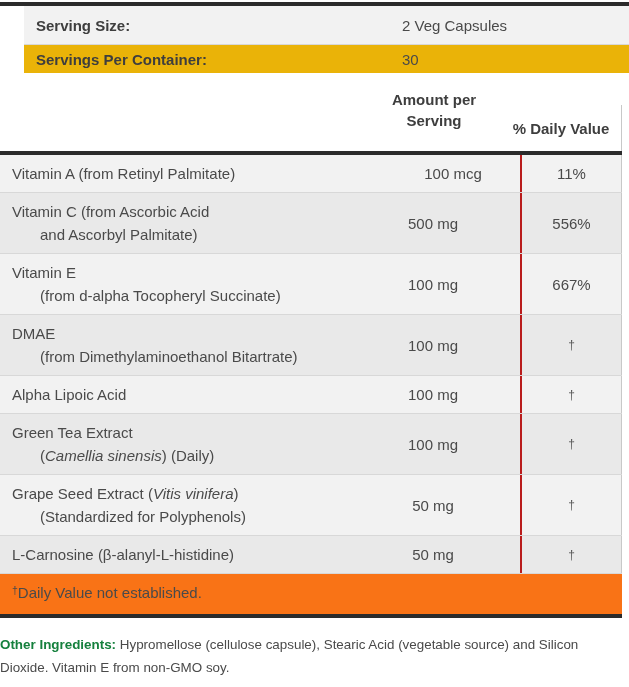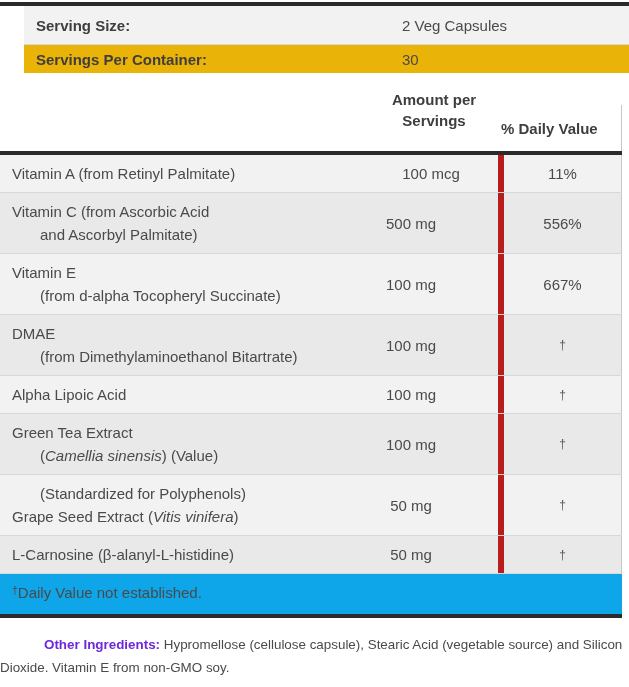--- a/index.html
+++ b/index.html
@@ -19,46 +19,46 @@
   .serving-label{flex:1;padding-left:12px;font-weight:700;color:#3e3e3e;}
   .serving-value{width:248px;}
 
   
   .main{width:622px;}
   .header-row{display:flex;align-items:flex-end;height:78px;}
   .hcell-name{flex:1;}
   .hcell-amount{width:134px;text-align:center;font-weight:700;color:#3e3e3e;line-height:21px;padding-bottom:20px;}
   .hcell-dv{
     width:121px;box-sizing:border-box;height:46px;
-    display:flex;align-items:center;
+    display:flex;align-items:center;justify-content:center;
     font-weight:700;color:#3e3e3e;border-right:1px solid #c8c8c8;
   }
   .thick-rule{height:4px;background:#2b2b2b;}
 
   .srow{display:flex;align-items:stretch;}
   .srow + .srow{border-top:1px solid #d8d8d8;gap:20px;}
   .srow.light{background:#f2f2f2;}
   .srow.dark{background:#e9e9e9;}
   .cell-name{flex:1;padding:7px 0 7px 12px;display:flex;flex-direction:column;justify-content:center;}
   .nline{line-height:23px;}
   .nline.indent{padding-left:28px;}
   .cell-amount{width:134px;display:flex;align-items:center;justify-content:center;}
   .cell-dv{
-    width:124px;box-sizing:border-box;
-    border-left:6px solid #b91c1c;border-right:1px solid #c8c8c8;
+    width:102px;box-sizing:border-box;
+    border-left:2px solid #b91c1c;border-right:1px solid #c8c8c8;
     display:flex;align-items:center;justify-content:center;
   }
   .cell-dv.dagger{font-size:12px;color:#5a5a5a;}
 
-  .footnote-row{border-top:1px solid #d8d8d8;background:#0ea5e9;padding:8px 0 9px 12px;line-height:22px;}
+  .footnote-row{border-top:1px solid #d8d8d8;background:#f97316;padding:8px 0 9px 12px;line-height:22px;}
   .fn-marker{font-size:10.5px;position:relative;top:-4px;}
 
   
   .other{margin-top:16px;width:629px;font-size:13.4px;line-height:1.7;color:#4a4a4a;}
-  .other b{color:#6d28d9;padding-left:44px;}
+  .other b{color:#15803d;}
   i{font-style:italic;}
 </style>
 </head>
 <body>
 
 <div class="panel">
 
   <div class="serving">
     <div class="serving-row first">
       <div class="serving-label">Serving Size:</div>
@@ -68,21 +68,21 @@
       <div class="serving-label">Servings Per Container:</div>
       <div class="serving-value">30</div>
     </div>
   </div>
 
   <div class="main">
     <div class="header-row">
       <div class="hcell-name"></div>
       <div class="hcell-amount">
         <div>Amount per</div>
-        <div>Servings</div>
+        <div>Serving</div>
       </div>
       <div class="hcell-dv">
         <span>% Daily Value</span>
       </div>
     </div>
     <div class="thick-rule"></div>
 
     <div id="supplement-rows">
         <div class="srow light">
           <div class="cell-name">
@@ -118,29 +118,29 @@
         <div class="srow light">
           <div class="cell-name">
             <div class="nline"><span>Alpha Lipoic Acid</span></div>
           </div>
           <div class="cell-amount">100 mg</div>
           <div class="cell-dv dagger">†</div>
         </div>
         <div class="srow dark">
           <div class="cell-name">
             <div class="nline"><span>Green Tea Extract</span></div>
-            <div class="nline indent"><span>(</span><i>Camellia sinensis</i><span>) (Value)</span></div>
+            <div class="nline indent"><span>(</span><i>Camellia sinensis</i><span>) (Daily)</span></div>
           </div>
           <div class="cell-amount">100 mg</div>
           <div class="cell-dv dagger">†</div>
         </div>
         <div class="srow light">
           <div class="cell-name">
+            <div class="nline"><span>Grape Seed Extract (</span><i>Vitis vinifera</i><span>)</span></div>
             <div class="nline indent"><span>(Standardized for Polyphenols)</span></div>
-            <div class="nline"><span>Grape Seed Extract (</span><i>Vitis vinifera</i><span>)</span></div>
           </div>
           <div class="cell-amount">50 mg</div>
           <div class="cell-dv dagger">†</div>
         </div>
         <div class="srow dark">
           <div class="cell-name">
             <div class="nline"><span>L-Carnosine (β-alanyl-L-histidine)</span></div>
           </div>
           <div class="cell-amount">50 mg</div>
           <div class="cell-dv dagger">†</div>

